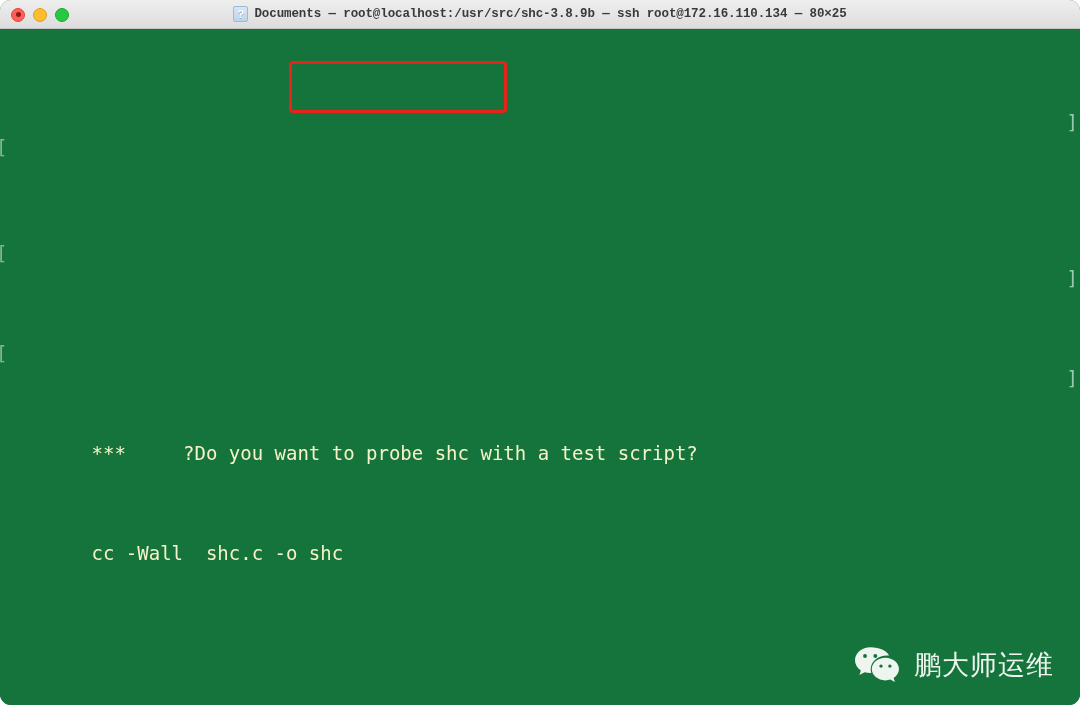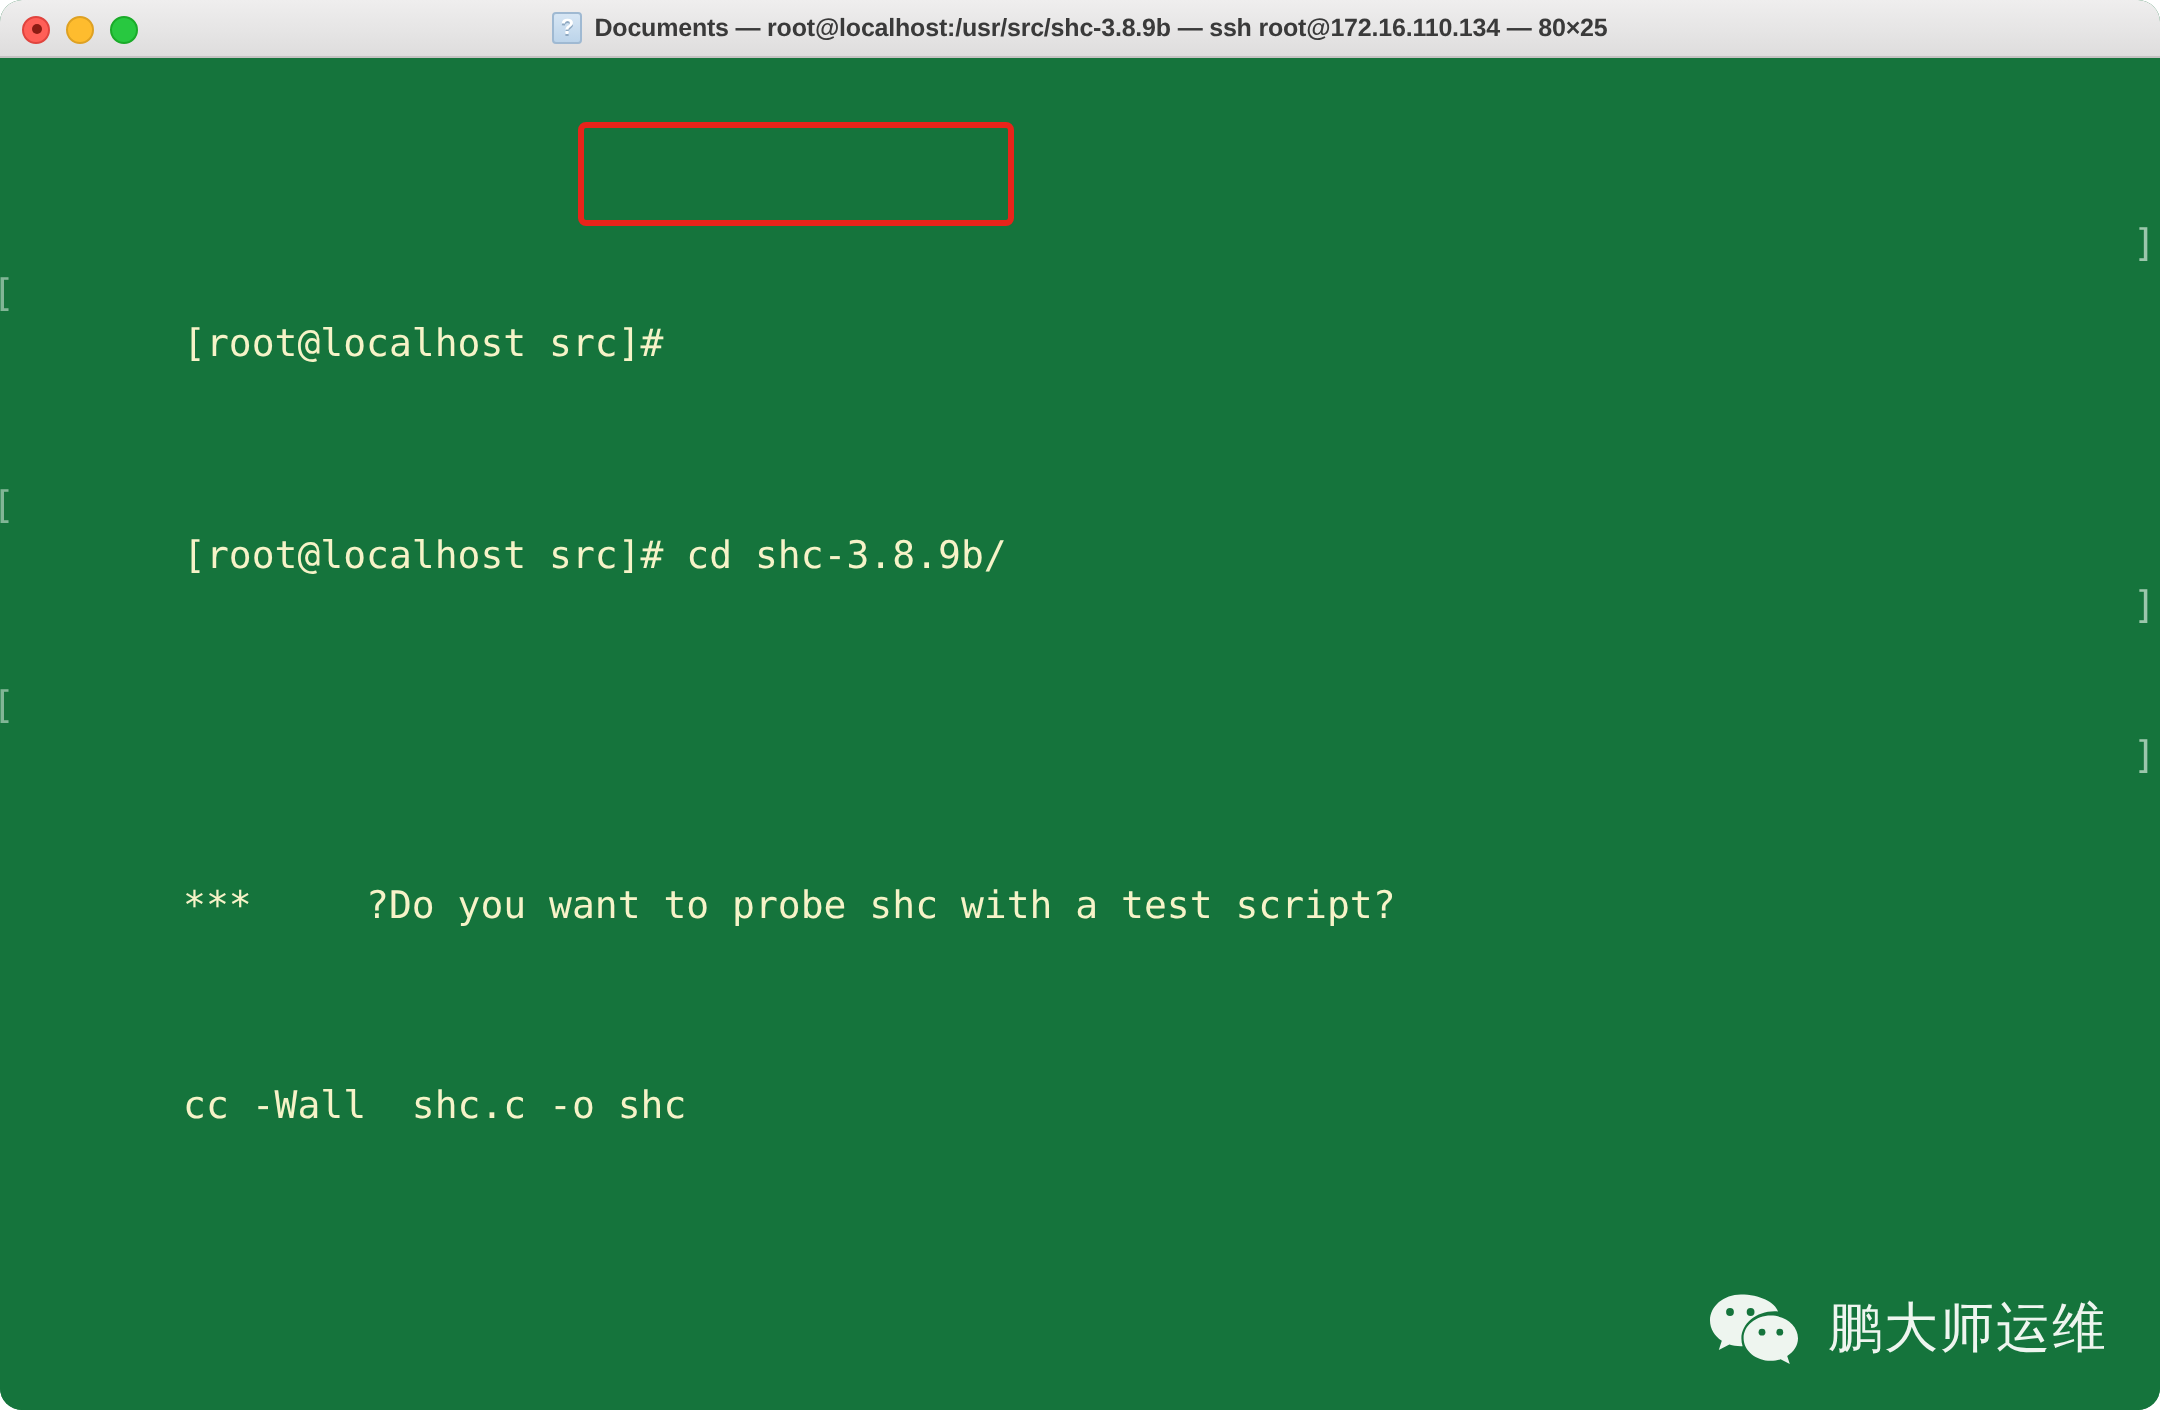--- a/index.html
+++ b/index.html
@@ -84,21 +84,21 @@
     font-size: 11px;
     font-weight: bold;
     color: #ffffff;
     line-height: 14px;
     text-align: center;
     font-family: "Liberation Sans", sans-serif;
     text-shadow: 0 1px 0 #8fa9c2;
     flex: 0 0 auto;
   }
   #title-text {
-    font-family: Liberation Sans, sans-serif;
+    font-family: Liberation Mono, monospace;
     font-size: 12.5px;
     font-weight: bold;
     color: #3a3a3a;
     white-space: nowrap;
     letter-spacing: -0.1px;
   }
 
   
   #terminal-body {
     position: relative;
@@ -194,27 +194,25 @@
     </div>
 
   </div>
 
   <div id="terminal-body">
 
     <div id="terminal-screen">
 
       <div class="term-line" id="line-0">
         <span class="edge-glyph">[</span>
-        <span>[root@localhost src]# </span>
         <span class="wrap-marker" style="top:6px;">]</span>
       </div>
 
       <div class="term-line">
         <span class="edge-glyph">[</span>
-        <span>[root@localhost src]# cd shc-3.8.9b/</span>
         <span class="wrap-marker">]</span>
       </div>
 
       <div class="term-line">
         <span class="edge-glyph">[</span>
         <span class="wrap-marker">]</span>
       </div>
 
       <div class="term-line">
         <span>***     ?Do you want to probe shc with a test script?</span>

